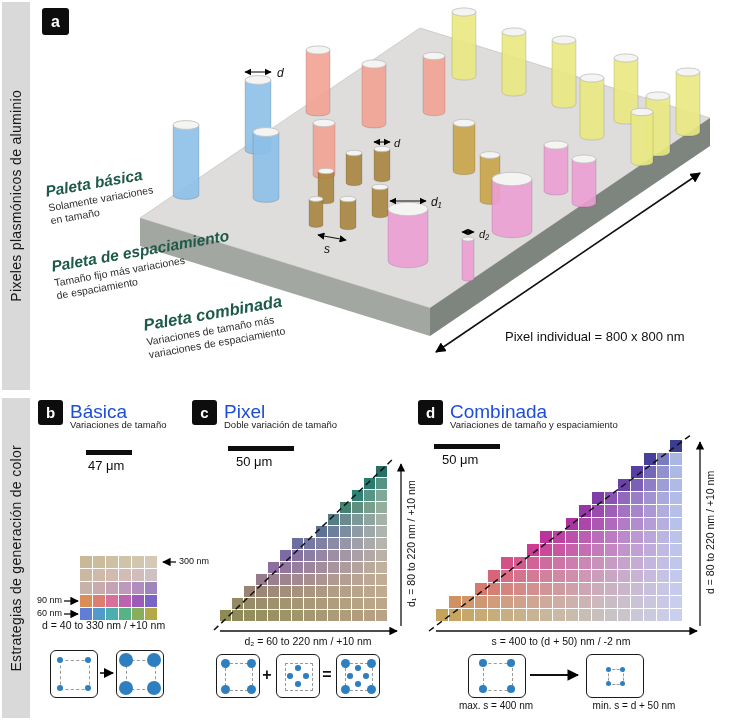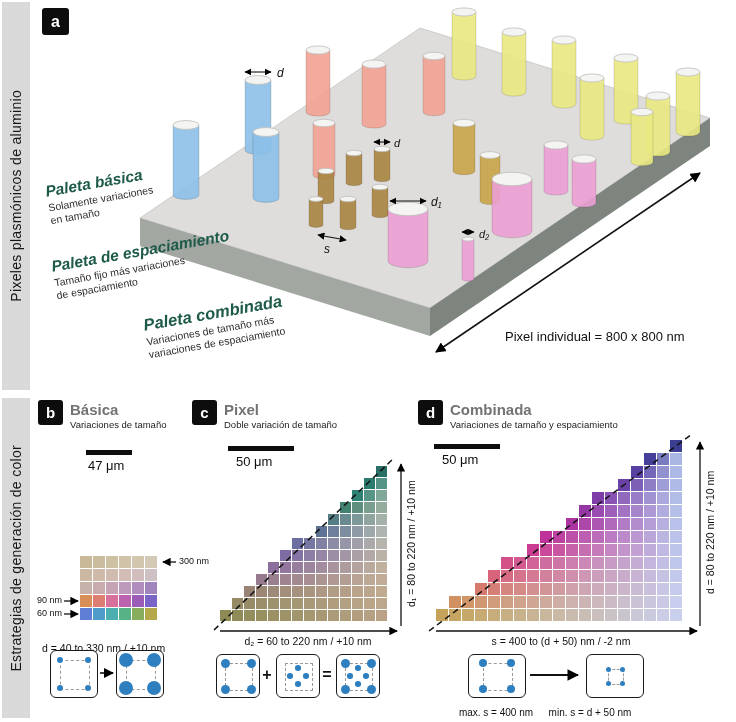--- a/index.html
+++ b/index.html
@@ -4,38 +4,38 @@
 <style>
   html,body{margin:0;padding:0;background:#fff;}
   .page{position:relative;width:736px;height:722px;background:#fff;overflow:hidden;
         font-family:"Liberation Sans",sans-serif;color:#111;}
   .band{position:absolute;left:2px;width:28px;background:#d9d9d9;display:flex;align-items:center;justify-content:center;}
   .band-top{top:2px;height:388px;}
   .band-bottom{top:398px;height:320px;}
   .band span{writing-mode:vertical-rl;transform:rotate(180deg);font-size:14px;color:#161616;letter-spacing:.3px;white-space:nowrap;}
   .abadge{position:absolute;width:25px;height:25px;background:#0d0d0d;color:#fff;font-weight:bold;font-size:15px;
           display:flex;align-items:center;justify-content:center;border-radius:3px;}
-  .ptitle{position:absolute;font-size:15px;font-weight:bold;color:#737373;white-space:nowrap;}
+  .ptitle{position:absolute;font-size:19px;font-weight:normal;color:#1d4ed8;white-space:nowrap;}
   .psub{position:absolute;font-size:9.5px;color:#222;white-space:nowrap;}
   .sbar{position:absolute;height:5px;background:#0d0d0d;}
   .slabel{position:absolute;font-size:13px;color:#0d0d0d;}
   .strategy{position:absolute;transform:rotate(-10deg);transform-origin:0 0;}
   .strategy-title{font-size:15.5px;font-weight:bold;font-style:italic;color:#1d5a49;white-space:nowrap;}
   .strategy-big .strategy-title{font-size:16.5px;}
   .strategy-desc{font-size:10.5px;color:#2e2e2e;white-space:pre-line;line-height:1.2;margin-top:1px;}
   .cell{position:absolute;}
   .xaxis{position:absolute;font-size:10.5px;text-align:center;white-space:nowrap;}
   .yaxis{position:absolute;font-size:10.5px;writing-mode:vertical-rl;transform:rotate(180deg);text-align:center;width:14px;white-space:nowrap;}
   .callout{position:absolute;font-size:9px;color:#111;white-space:nowrap;}
   .range{position:absolute;font-size:10.5px;color:#111;white-space:nowrap;}
   .dotbox{position:absolute;background:#fff;border:1.6px solid #1a1a1a;border-radius:6px;}
   .dsq{position:absolute;border:1.4px dashed #999;}
   .dot{position:absolute;border-radius:50%;}
   .op{position:absolute;font-size:16px;font-weight:bold;text-align:center;}
-  .caption{position:absolute;font-size:10px;text-align:center;white-space:nowrap;margin-top:7px;}
+  .caption{position:absolute;font-size:10px;text-align:center;white-space:nowrap;}
   svg text{font-family:"Liberation Sans",sans-serif;fill:#111;}
   #overlay{position:absolute;left:0;top:0;pointer-events:none;}
   #scene{position:absolute;left:36px;top:0;}
   #tri-c{position:absolute;left:220px;top:466px;width:168px;height:156px;}
   #tri-d{position:absolute;left:436px;top:440px;width:247px;height:182px;}
   #grid-b{position:absolute;left:80px;top:556px;width:78px;height:65px;}
 </style>
 </head>
 <body>
 
@@ -183,21 +183,21 @@
         <div class="cell" style="left: 0px; top: 52px; width: 12px; height: 12px; background: rgb(95, 127, 214);"></div>
         <div class="cell" style="left: 13px; top: 52px; width: 12px; height: 12px; background: rgb(79, 156, 202);"></div>
         <div class="cell" style="left: 26px; top: 52px; width: 12px; height: 12px; background: rgb(76, 174, 174);"></div>
         <div class="cell" style="left: 39px; top: 52px; width: 12px; height: 12px; background: rgb(87, 178, 134);"></div>
         <div class="cell" style="left: 52px; top: 52px; width: 12px; height: 12px; background: rgb(134, 174, 92);"></div>
         <div class="cell" style="left: 65px; top: 52px; width: 12px; height: 12px; background: rgb(179, 168, 74);"></div>
       </div>
     <div class="callout" style="left:179px;top:556px">300 nm</div>
     <div class="callout" style="left:32px;top:595px;width:30px;text-align:right">90 nm</div>
     <div class="callout" style="left:32px;top:608px;width:30px;text-align:right">60 nm</div>
-    <div class="range" style="left:42px;top:642px">d = 40 to 330 nm / +10 nm</div>
+    <div class="range" style="left:42px;top:619px">d = 40 to 330 nm / +10 nm</div>
     <div class="dotbox" id="b-box1" style="left:50px;top:650px;width:46px;height:46px">
         <div class="dsq" style="left: 9px; top: 9px; width: 28px; height: 28px;"></div>
         <div class="dot" style="left: 6px; top: 6px; width: 6px; height: 6px; background: rgb(46, 127, 192);"></div>
         <div class="dot" style="left: 34px; top: 6px; width: 6px; height: 6px; background: rgb(46, 127, 192);"></div>
         <div class="dot" style="left: 6px; top: 34px; width: 6px; height: 6px; background: rgb(46, 127, 192);"></div>
         <div class="dot" style="left: 34px; top: 34px; width: 6px; height: 6px; background: rgb(46, 127, 192);"></div>
       </div>
     <div class="dotbox" id="b-box2" style="left:116px;top:650px;width:46px;height:46px">
         <div class="dsq" style="left: 9px; top: 9px; width: 28px; height: 28px;"></div>
         <div class="dot" style="left: 2px; top: 2px; width: 14px; height: 14px; background: rgb(46, 127, 192);"></div>
@@ -504,21 +504,21 @@
         <div class="dot" style="left: 38px; top: 30px; width: 8px; height: 8px; background: rgb(46, 127, 192);"></div>
       </div>
     <div class="dotbox" id="d-box2" style="left:586px;top:654px;width:56px;height:42px">
         <div class="dsq" style="left: 21px; top: 14px; width: 14px; height: 14px;"></div>
         <div class="dot" style="left: 18.5px; top: 11.5px; width: 5px; height: 5px; background: rgb(46, 127, 192);"></div>
         <div class="dot" style="left: 32.5px; top: 11.5px; width: 5px; height: 5px; background: rgb(46, 127, 192);"></div>
         <div class="dot" style="left: 18.5px; top: 25.5px; width: 5px; height: 5px; background: rgb(46, 127, 192);"></div>
         <div class="dot" style="left: 32.5px; top: 25.5px; width: 5px; height: 5px; background: rgb(46, 127, 192);"></div>
       </div>
     <div class="caption" style="left:446px;top:700px;width:100px">max. s = 400 nm</div>
-    <div class="caption" style="left:540px;top:700px;width:100px">min. s = d + 50 nm</div>
+    <div class="caption" style="left:584px;top:700px;width:100px">min. s = d + 50 nm</div>
   </div>
 
   <svg id="overlay" width="736" height="722" viewBox="0 0 736 722">
       <defs>
         <marker id="oe" viewBox="0 0 10 10" refX="9" refY="5" markerWidth="6.5" markerHeight="6.5" orient="auto">
           <path d="M0 0L10 5L0 10z"></path>
         </marker>
         <marker id="os" viewBox="0 0 10 10" refX="9" refY="5" markerWidth="6.5" markerHeight="6.5" orient="auto-start-reverse">
           <path d="M0 0L10 5L0 10z"></path>
         </marker>

